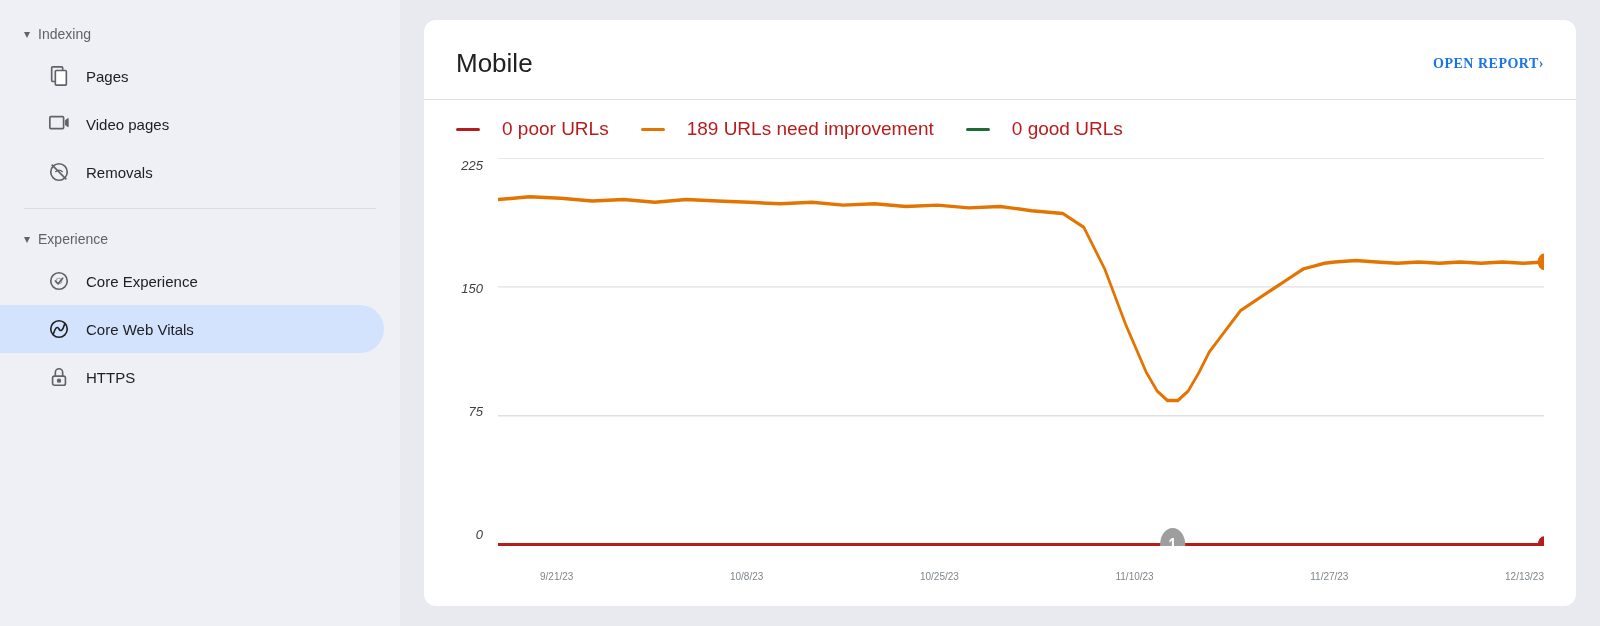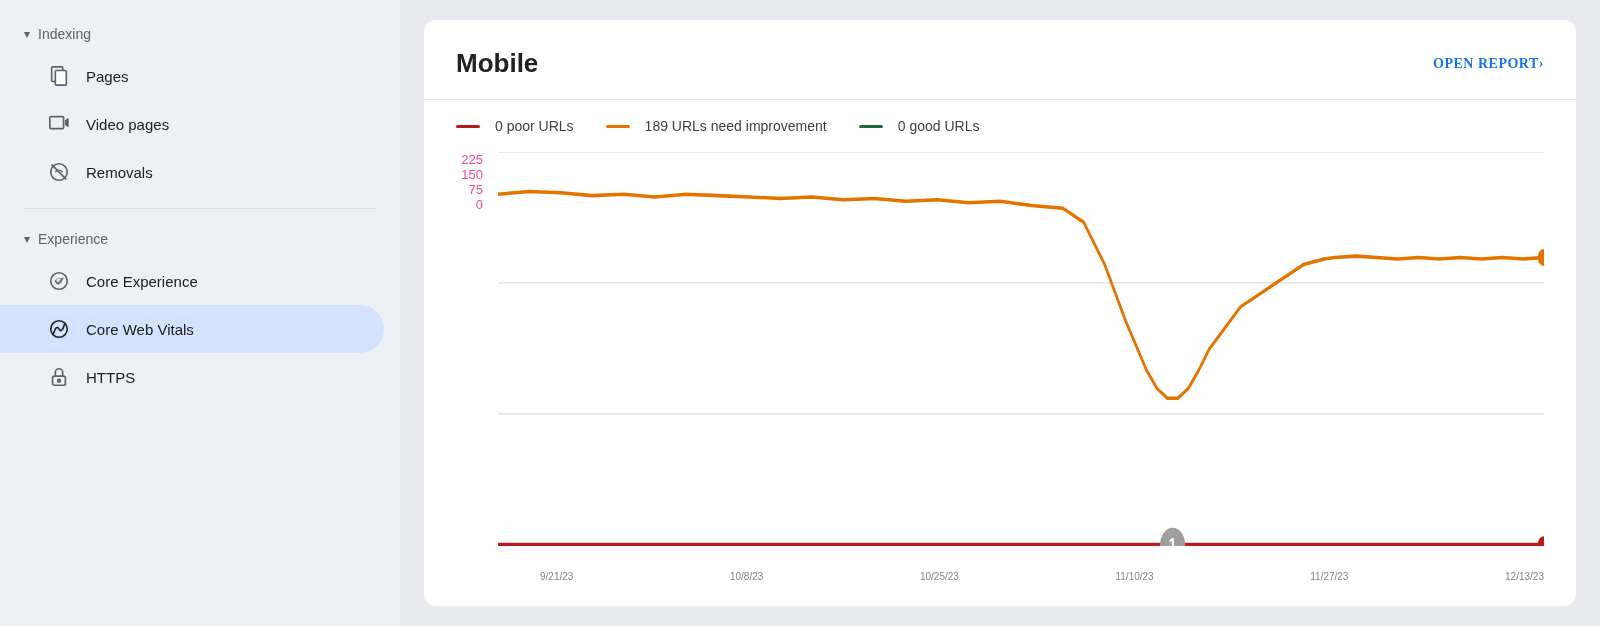--- a/index.html
+++ b/index.html
@@ -90,21 +90,21 @@
 
     .card-header {
       display: flex;
       align-items: center;
       justify-content: space-between;
       margin-bottom: 20px;
     }
 
     .card-title {
       font-size: 26px;
-      font-weight: 700;
+      font-weight: 400;
       color: #202124;
     }
 
     .open-report-link {
       color: #1a73e8;
       font-size: 14px;
       font-weight: 600;
       text-transform: uppercase;
       letter-spacing: 0.5px;
       cursor: pointer;
@@ -124,23 +124,23 @@
     .legend {
       display: flex;
       align-items: center;
       gap: 32px;
       margin-bottom: 18px;
     }
 
     .legend-item {
       display: flex;
       align-items: center;
-      gap: 15px;
-      font-size: 14px;
-      color: #404040;
+      gap: 22px;
+      font-size: 19px;
+      color: #b91c1c;
     }
 
     .legend-line {
       width: 24px;
       height: 3px;
       border-radius: 2px;
     }
 
     
     .chart-area {
@@ -160,25 +160,27 @@
       height: 100%;
     }
 
     .y-axis-labels {
       position: absolute;
       left: 0;
       top: 0;
       bottom: 40px;
       display: flex;
       flex-direction: column;
+      justify-content: space-between;
       font-size: 13px;
-      color: #ec4899;
+      color: #404040;
       width: 35px;
       align-items: flex-end;
       padding-right: 8px;
+      font-style: italic;
     }
 
     .x-axis-labels {
       display: flex;
       justify-content: space-between;
       padding-left: 42px;
       font-size: 10px;
       color: #80868b;
       margin-top: 6px;
     }

